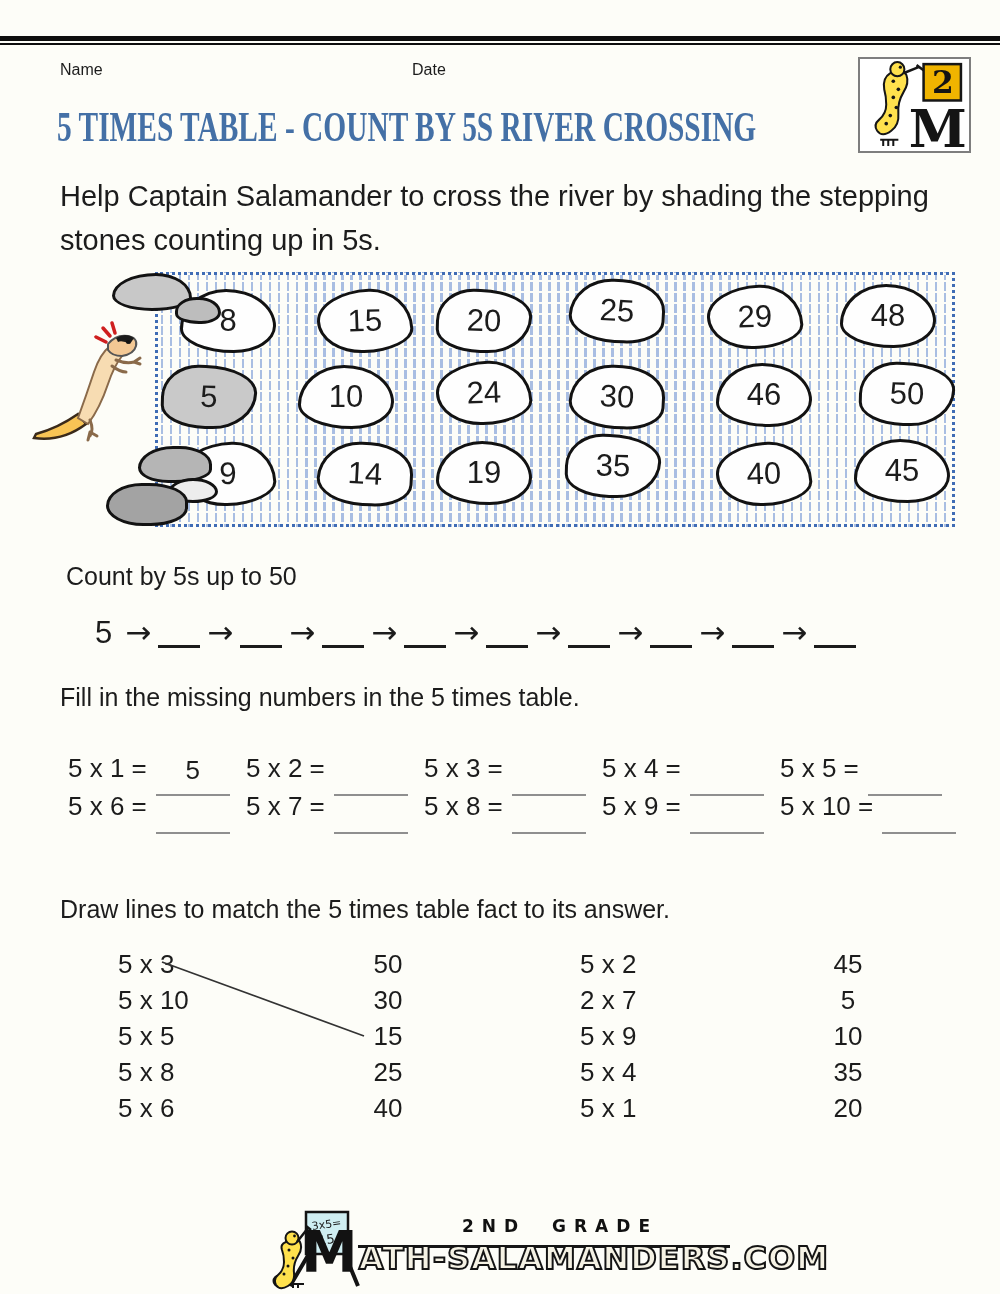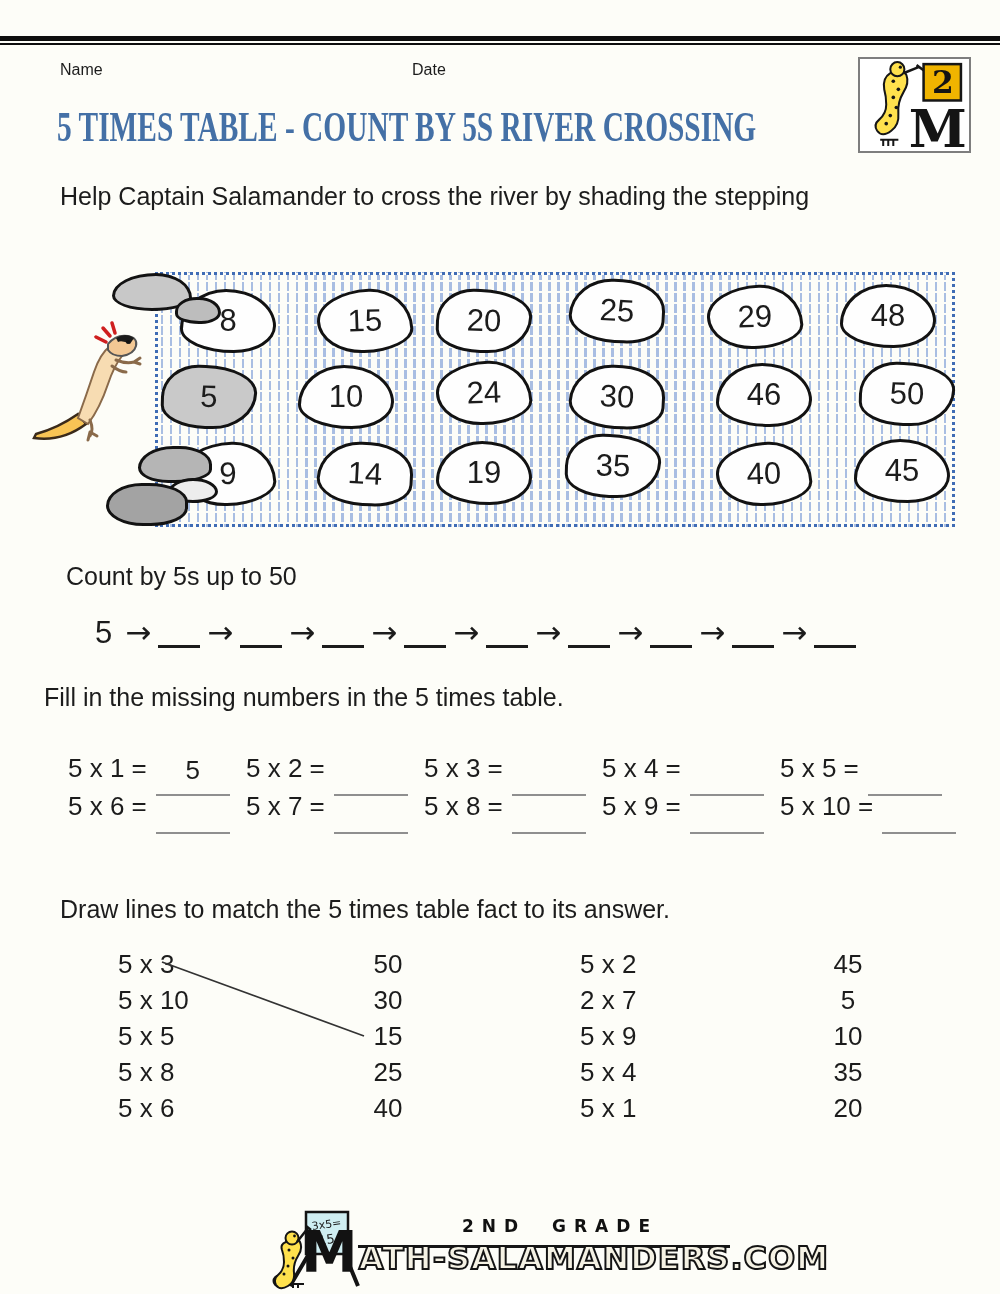--- a/index.html
+++ b/index.html
@@ -15,21 +15,21 @@
 
   
   .logo-box{position:absolute;left:858px;top:57px;width:113px;height:96px;background:#ffffff;
             border:2px solid #7e7e7e;box-sizing:border-box;}
   .logo-box svg{width:100%;height:100%;display:block;}
 
   .title{position:absolute;left:57px;top:103px;font-family:"Liberation Serif",serif;
          font-weight:bold;font-size:42px;color:#4470a6;white-space:nowrap;
          transform:scaleX(.70);transform-origin:left top;letter-spacing:0px;}
 
-  .intro{position:absolute;left:60px;top:174px;font-size:25px;line-height:44px;}
+  .intro{position:absolute;left:60px;top:174px;font-size:29px;line-height:44px;}
 
   
   .river{position:absolute;left:155px;top:272px;width:800px;height:255px;box-sizing:border-box;
          border:3px dotted #3f6cb5;z-index:1;
          background-image:
            repeating-linear-gradient(0deg,#fdfdf8 0 2px,transparent 2px 11px),
            repeating-linear-gradient(90deg,transparent 0 3px,#a9bee2 3px 5.5px,transparent 5.5px 9px);}
   .stone{position:absolute;width:96px;height:64px;background:#fefefe;border:3px solid #121212;
          box-sizing:border-box;display:flex;align-items:center;justify-content:center;
          font-size:31px;z-index:2;}
@@ -43,21 +43,21 @@
   .rock-t1{left:112px;top:273px;width:80px;height:38px;background:#c8c8c8;border-radius:55% 45% 50% 50%/60% 65% 35% 40%;}
   .rock-t2{left:175px;top:297px;width:46px;height:27px;background:#bdbdbd;border-radius:50% 50% 45% 55%/55% 60% 45% 40%;}
   .rock-b1{left:138px;top:446px;width:74px;height:37px;background:#b5b5b5;border-radius:52% 48% 55% 45%/65% 55% 40% 45%;}
   .rock-b2{left:168px;top:478px;width:50px;height:25px;background:#ededed;border-radius:50% 50% 50% 50%/60% 55% 45% 40%;}
   .rock-b3{left:106px;top:483px;width:82px;height:43px;background:#a3a3a3;border-radius:48% 52% 50% 50%/58% 48% 46% 52%;}
 
   .salamander-svg{position:absolute;left:28px;top:320px;width:140px;height:135px;z-index:3;}
 
   .section-heading{position:absolute;font-size:25px;}
   .count-heading{left:66px;top:562px;}
-  .fill-heading{left:44px;top:683px;}
+  .fill-heading{left:60px;top:683px;}
   .match-heading{left:60px;top:895px;}
 
   
   .seq{position:absolute;left:95px;top:612px;display:flex;align-items:flex-end;z-index:2;}
   .seq-start{font-size:31px;margin-right:8px;line-height:40px;}
   .seq-arrow{font-size:31px;line-height:40px;margin:0 5px 1px 5px;font-family:"DejaVu Sans",sans-serif;}
   .seq-blank{width:42px;height:0;border-bottom:3px solid #1c1c1c;margin:0 2px 5px 2px;}
 
   
   .eq-row{position:absolute;left:68px;width:890px;display:flex;}
@@ -115,20 +115,21 @@
         <path d="M43 14 L58 8 M56 6 l7 5" stroke="#161616" stroke-width="2.5" fill="none"></path>
         <path d="M20 80 h18 M23 80 v6 M28 80 v6 M33 80 v6" stroke="#161616" stroke-width="2" fill="none"></path>
       </g>
     </svg>
   </div>
 
   <div class="title">5 TIMES TABLE - COUNT BY 5S RIVER CROSSING</div>
 
   <div class="intro">
     <div>Help Captain Salamander to cross the river by shading the stepping</div>
+    <div>stones counting up in 5s.</div>
   </div>
 
   <div class="river">
     <div class="stone sh-a" style="left:22px;top:14px;">
         <span>8</span>
       </div>
     <div class="stone sh-b" style="left:159px;top:14px;">
         <span>15</span>
       </div>
     <div class="stone sh-c" style="left:278px;top:14px;">

